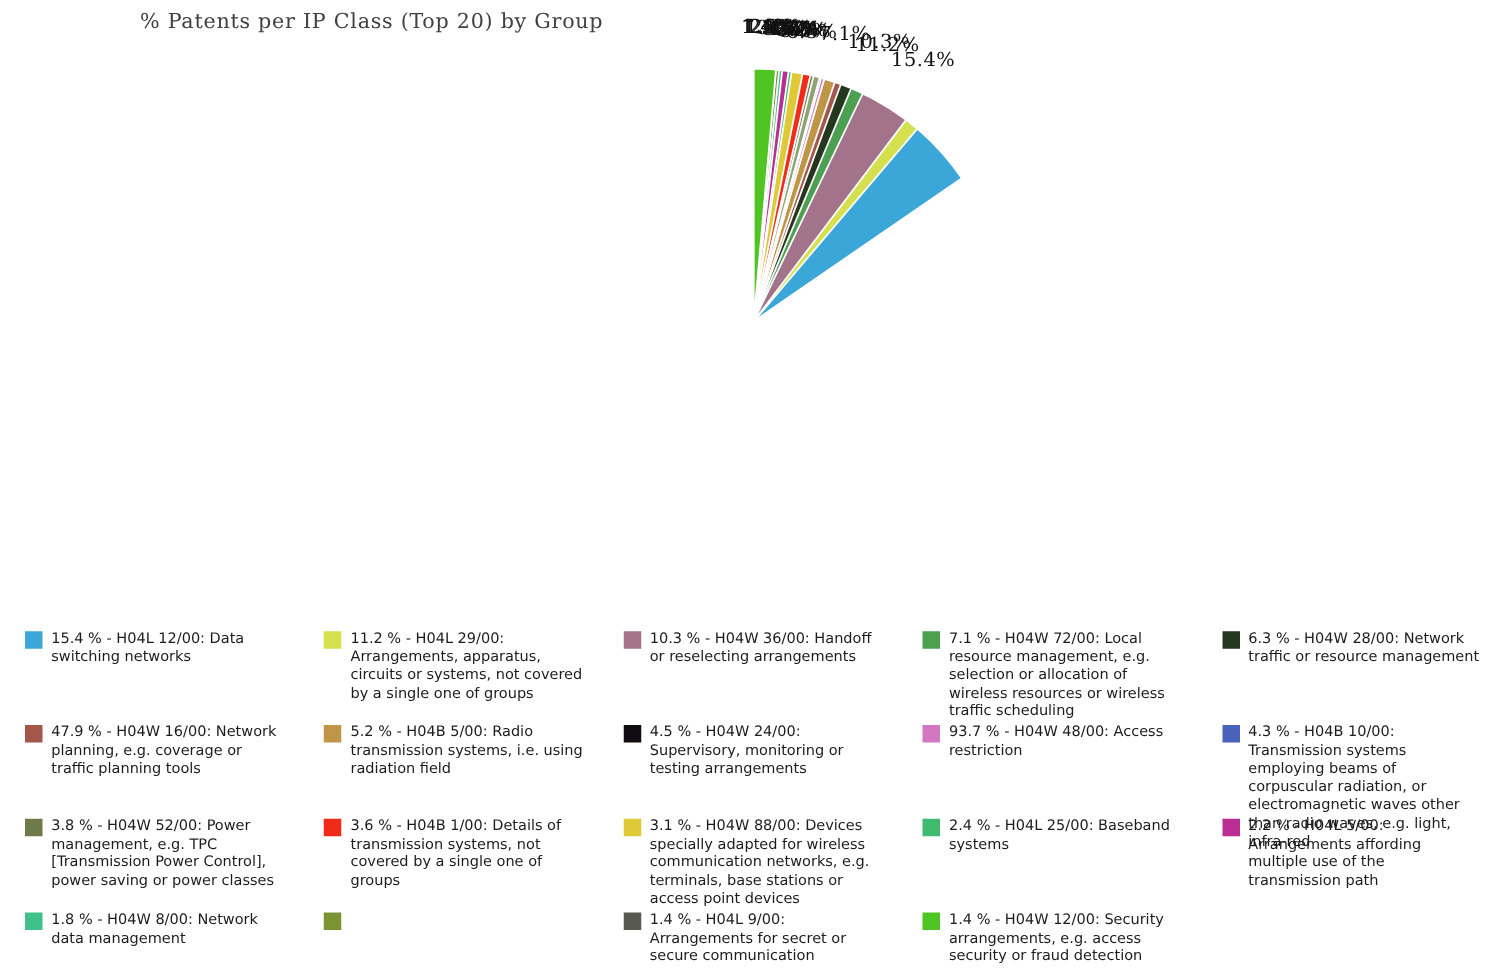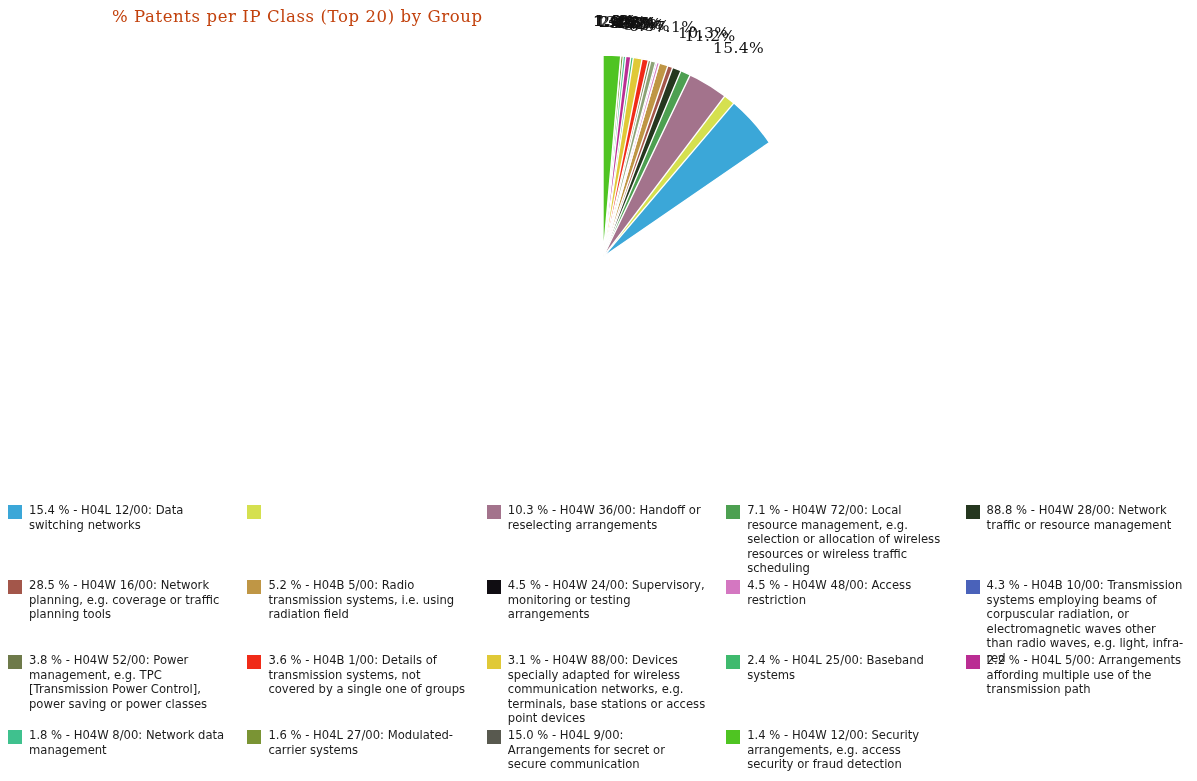--- a/index.html
+++ b/index.html
@@ -13,21 +13,21 @@
     position: relative;
     overflow: hidden;
     font-family: "DejaVu Sans", sans-serif;
   }
   #chart-title {
     position: absolute;
     left: 112px;
     top: 7px;
     font-family: "DejaVu Serif", serif;
     font-size: 16.5px;
-    color: #c2410c;
+    color: #404040;
     letter-spacing: 0.6px;
     white-space: nowrap;
   }
   #pie-area {
     position: absolute;
     left: 0;
     top: 0;
     width: 1197px;
     height: 500px;
   }
@@ -50,21 +50,21 @@
     height: 278px;
     display: grid;
     grid-template-columns: repeat(5, 1fr);
     grid-auto-rows: 75px;
     column-gap: 0px;
     row-gap: 0px;
   }
   .legend-item {
     display: flex;
     align-items: flex-start;
-    padding-left: 8px;
+    padding-left: 20px;
     padding-right: 12px;
     box-sizing: border-box;
   }
   .legend-swatch {
     width: 14px;
     height: 14px;
     flex: 0 0 14px;
     margin-top: 2px;
     margin-right: 7px;
   }
@@ -129,48 +129,49 @@
   </svg>
 </div>
 
 <div id="legend">
     <div class="legend-item">
       <span class="legend-swatch" style="background: rgb(59, 167, 216);"></span>
       <span class="legend-text">15.4 % - H04L 12/00: Data switching networks</span>
     </div>
     <div class="legend-item">
       <span class="legend-swatch" style="background: rgb(213, 224, 79);"></span>
+      <span class="legend-text">11.2 % - H04L 29/00: Arrangements, apparatus, circuits or systems, not covered by a single one of groups</span>
     </div>
     <div class="legend-item">
       <span class="legend-swatch" style="background: rgb(163, 115, 140);"></span>
       <span class="legend-text">10.3 % - H04W 36/00: Handoff or reselecting arrangements</span>
     </div>
     <div class="legend-item">
       <span class="legend-swatch" style="background: rgb(77, 160, 81);"></span>
       <span class="legend-text">7.1 % - H04W 72/00: Local resource management, e.g. selection or allocation of wireless resources or wireless traffic scheduling</span>
     </div>
     <div class="legend-item">
       <span class="legend-swatch" style="background: rgb(37, 55, 31);"></span>
-      <span class="legend-text">88.8 % - H04W 28/00: Network traffic or resource management</span>
+      <span class="legend-text">6.3 % - H04W 28/00: Network traffic or resource management</span>
     </div>
     <div class="legend-item">
       <span class="legend-swatch" style="background: rgb(163, 86, 74);"></span>
-      <span class="legend-text">28.5 % - H04W 16/00: Network planning, e.g. coverage or traffic planning tools</span>
+      <span class="legend-text">47.9 % - H04W 16/00: Network planning, e.g. coverage or traffic planning tools</span>
     </div>
     <div class="legend-item">
       <span class="legend-swatch" style="background: rgb(191, 150, 69);"></span>
       <span class="legend-text">5.2 % - H04B 5/00: Radio transmission systems, i.e. using radiation field</span>
     </div>
     <div class="legend-item">
       <span class="legend-swatch" style="background: rgb(16, 13, 18);"></span>
       <span class="legend-text">4.5 % - H04W 24/00: Supervisory, monitoring or testing arrangements</span>
     </div>
     <div class="legend-item">
       <span class="legend-swatch" style="background: rgb(212, 119, 193);"></span>
-      <span class="legend-text">4.5 % - H04W 48/00: Access restriction</span>
+      <span class="legend-text">93.7 % - H04W 48/00: Access restriction</span>
     </div>
     <div class="legend-item">
       <span class="legend-swatch" style="background: rgb(74, 98, 186);"></span>
       <span class="legend-text">4.3 % - H04B 10/00: Transmission systems employing beams of corpuscular radiation, or electromagnetic waves other than radio waves, e.g. light, infra-red</span>
     </div>
     <div class="legend-item">
       <span class="legend-swatch" style="background: rgb(110, 122, 74);"></span>
       <span class="legend-text">3.8 % - H04W 52/00: Power management, e.g. TPC [Transmission Power Control], power saving or power classes</span>
     </div>
     <div class="legend-item">
@@ -188,23 +189,22 @@
     <div class="legend-item">
       <span class="legend-swatch" style="background: rgb(186, 45, 147);"></span>
       <span class="legend-text">2.2 % - H04L 5/00: Arrangements affording multiple use of the transmission path</span>
     </div>
     <div class="legend-item">
       <span class="legend-swatch" style="background: rgb(63, 193, 142);"></span>
       <span class="legend-text">1.8 % - H04W 8/00: Network data management</span>
     </div>
     <div class="legend-item">
       <span class="legend-swatch" style="background: rgb(122, 148, 52);"></span>
-      <span class="legend-text">1.6 % - H04L 27/00: Modulated-carrier systems</span>
     </div>
     <div class="legend-item">
       <span class="legend-swatch" style="background: rgb(88, 89, 79);"></span>
-      <span class="legend-text">15.0 % - H04L 9/00: Arrangements for secret or secure communication</span>
+      <span class="legend-text">1.4 % - H04L 9/00: Arrangements for secret or secure communication</span>
     </div>
     <div class="legend-item">
       <span class="legend-swatch" style="background: rgb(79, 196, 34);"></span>
       <span class="legend-text">1.4 % - H04W 12/00: Security arrangements, e.g. access security or fraud detection</span>
     </div>
   </div>
 
 </body></html>

